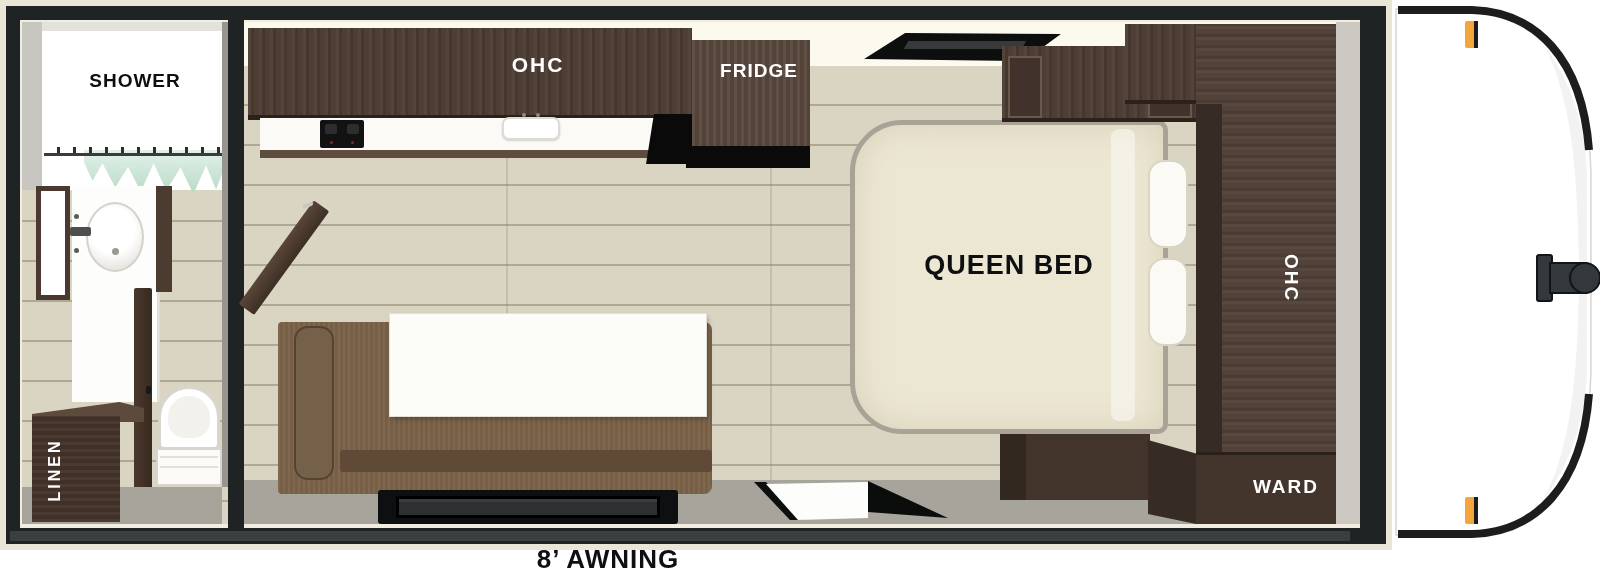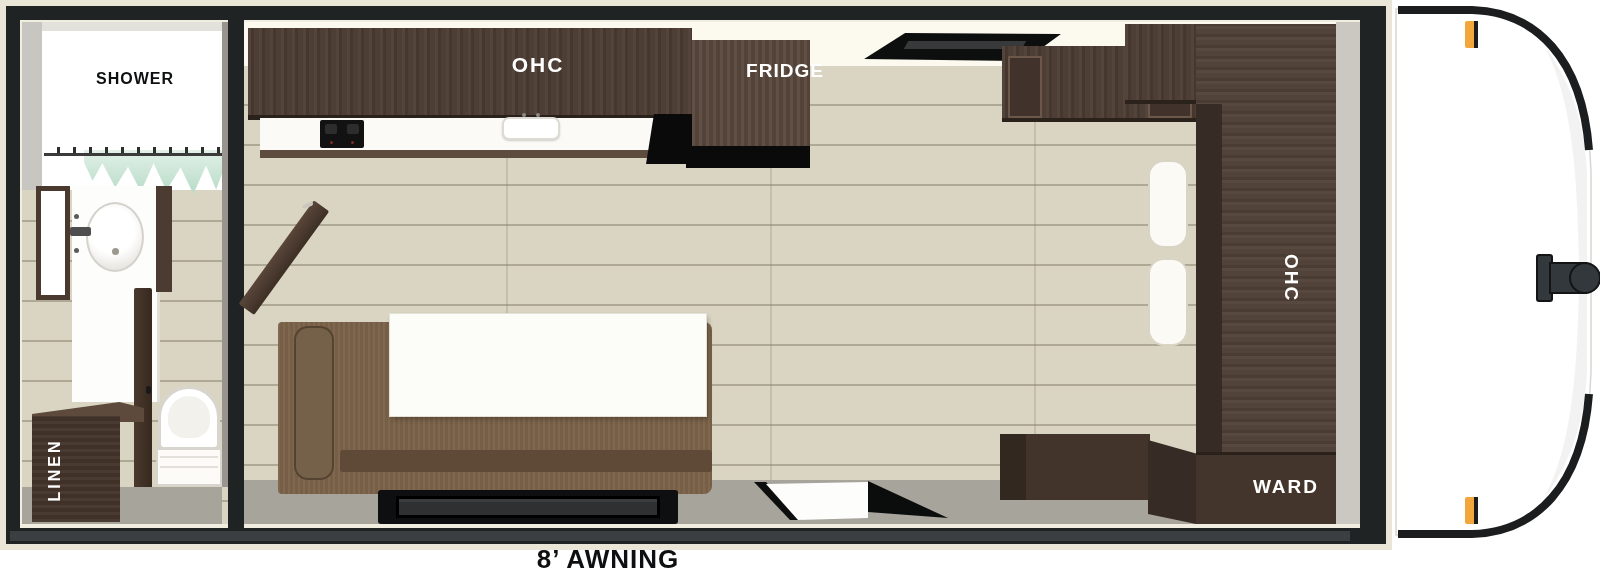--- a/index.html
+++ b/index.html
@@ -120,21 +120,21 @@
   .ward-top{left:1125px;top:24px;width:211px;height:80px;border-bottom:4px solid #2b221c;box-sizing:border-box;}
   .ward-panel{left:1196px;top:24px;width:140px;height:500px;}
   .ward-panel-dark{left:1196px;top:104px;width:26px;height:348px;background:#372c25;}
   .ward-bottom{left:1196px;top:452px;width:140px;height:72px;background:#44352c;border-top:3px solid #2a211b;box-sizing:border-box;}
   .bedfoot-cab{left:1000px;top:434px;width:150px;height:66px;background:#42332b;}
   .bedfoot-face{left:1000px;top:434px;width:26px;height:66px;background:#33281f;}
   .bedfoot-side{left:1148px;top:440px;width:48px;height:84px;background:#372c25;
     clip-path:polygon(0 0,100% 16%,100% 100%,0 88%);}
 
   
-  .t-shower{font-size:16px;letter-spacing:1px;}
+  .t-shower{font-size:19px;letter-spacing:1px;}
   .t-ohc{font-size:21px;letter-spacing:2px;}
   .t-fridge{font-size:19px;letter-spacing:1px;}
   .t-lounge{font-size:23px;letter-spacing:1px;}
   .t-bed{font-size:27px;letter-spacing:1px;}
   .t-ward{font-size:19px;letter-spacing:2px;}
   .t-linen{font-size:16px;letter-spacing:3px;}
   .t-awning{font-size:26px;letter-spacing:1px;}
 </style>
 </head>
 <body>
@@ -193,41 +193,45 @@
     <div class="burner" style="right:5px;"></div>
     <div class="burner-dot" style="left:10px;"></div>
     <div class="burner-dot" style="right:10px;"></div>
   </div>
   <div class="abs k-sink"></div>
   <div class="abs k-faucet-dot" style="left:522px;top:113px;"></div>
   <div class="abs k-faucet-dot" style="left:536px;top:113px;"></div>
   <div class="abs fridge-base-a"></div>
   <div class="abs fridge-base-b"></div>
   <div class="abs fridge"></div>
-  <div class="label lbl-light t-fridge" style="left:728px;top:61px;width:114px;">FRIDGE</div>
+  <div class="label lbl-light t-fridge" style="left:702px;top:61px;width:114px;">FRIDGE</div>
 
   <div class="abs swing-door">
     <div class="swing-door-handle"></div>
   </div>
 
   <div class="abs sofa"></div>
   <div class="abs sofa-arm"></div>
   <div class="abs sofa-seat"></div>
   <div class="abs lounge-table"></div>
   <div class="abs entry-step"></div>
   <div class="abs entry-step-inner"></div>
 
   <svg class="abs" style="left:740px;top:474px;" width="220" height="52" viewBox="0 0 220 52">
     <polygon points="14,8 26,8 62,46 50,46" fill="#0d0e0e"></polygon>
     <polygon points="26,10 128,8 128,44 58,46" fill="#fdfdfc"></polygon>
     <polygon points="128,7 208,44 128,38" fill="#0b0c0c"></polygon>
   </svg>
 
   <div class="abs top-window">
     <div class="top-window-streak"></div>
+  </div>
+  <div class="abs bed">
+    <div class="bed-fold"></div>
+    <div class="label lbl-dark t-bed" style="left:0;top:126px;width:100%;">QUEEN BED</div>
   </div>
   <div class="abs pillow" style="left:1150px;top:162px;width:36px;height:84px;"></div>
   <div class="abs pillow" style="left:1150px;top:260px;width:36px;height:84px;"></div>
   <div class="abs wood bed-head-cab"></div>
   <div class="abs cab-door" style="left:1008px;top:56px;width:30px;height:58px;"></div>
   <div class="abs cab-door" style="left:1148px;top:54px;width:40px;height:60px;"></div>
   <div class="abs wood ward-top"></div>
   <div class="label lbl-light t-ward" style="left:1238px;top:50px;width:100px;">WARD</div>
   <div class="abs wood-v ward-panel"></div>
   <div class="abs ward-panel-dark"></div>

